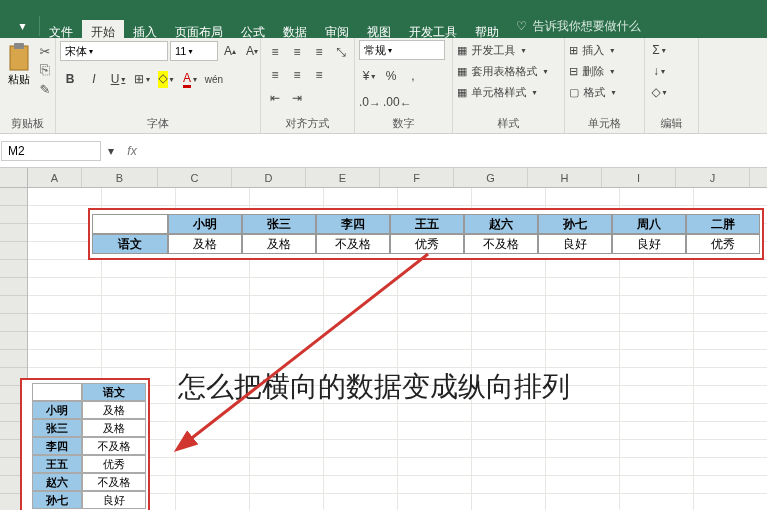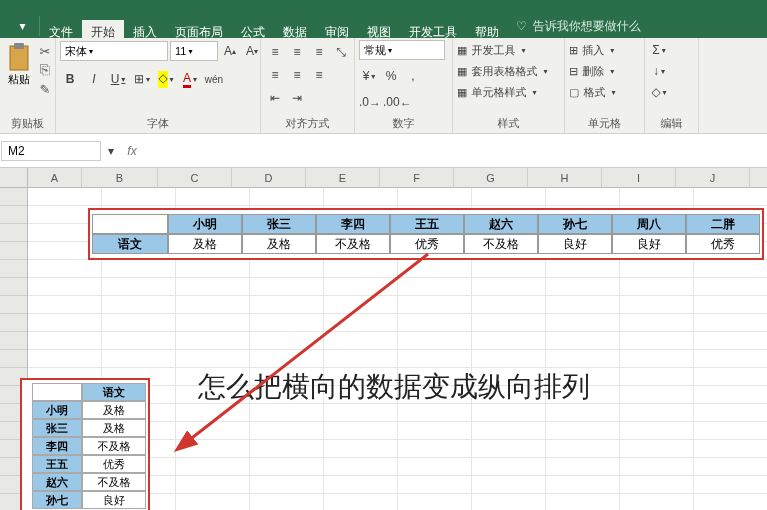--- a/index.html
+++ b/index.html
@@ -52,21 +52,21 @@
 .htable { position:absolute; left:60px; top:20px; border:2px solid #d03530; padding:4px 2px 4px 2px; background:#fff; }
 .htable-inner { display:grid; grid-template-columns:76px repeat(8,74px); }
 .hc { height:20px; border:1px solid #999; display:flex; align-items:center; justify-content:center; font-size:12px; }
 .hc.hdr { background:#9cc8e8; font-weight:bold; }
 .hc.lbl { background:#9cc8e8; font-weight:bold; }
 .vtable { position:absolute; left:-8px; top:190px; border:2px solid #d03530; padding:3px 2px 2px 10px; background:#fff; }
 .vtable-inner { display:grid; grid-template-columns:50px 64px; }
 .vc { height:18px; border:1px solid #aaa; display:flex; align-items:center; justify-content:center; font-size:11px; }
 .vc.hdr { background:#9cc8e8; font-weight:bold; }
 .anno1 { position:absolute; left:290px; top:118px; font-size:30px; font-family:"KaiTi","STKaiti",cursive; color:#222; }
-.anno2 { position:absolute; left:170px; top:180px; font-size:28px; font-family:Liberation Mono, monospace; color:#222; }
+.anno2 { position:absolute; left:150px; top:180px; font-size:28px; font-family:Liberation Mono, monospace; color:#222; }
 svg.arrow { position:absolute; left:140px; top:58px; pointer-events:none; }
 .caret{font-size:8px;margin-left:2px;}
 </style>
 </head>
 <body>
 
 <div class="titlebar"></div>
 
 <div class="menubar">
   <div class="dropdown-btn">▾</div>

